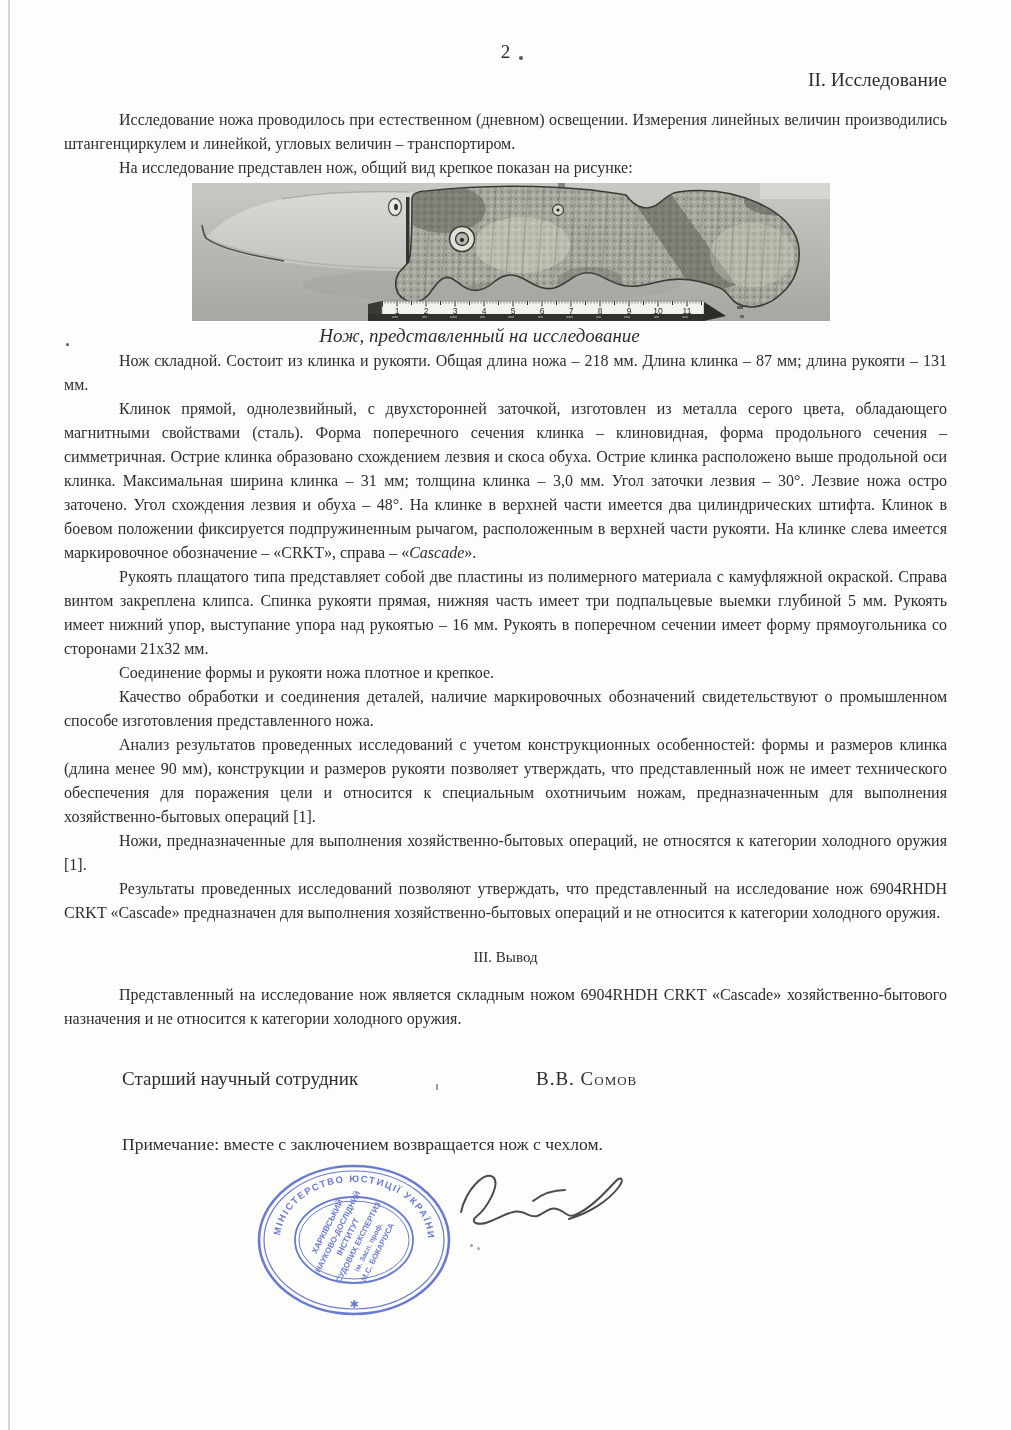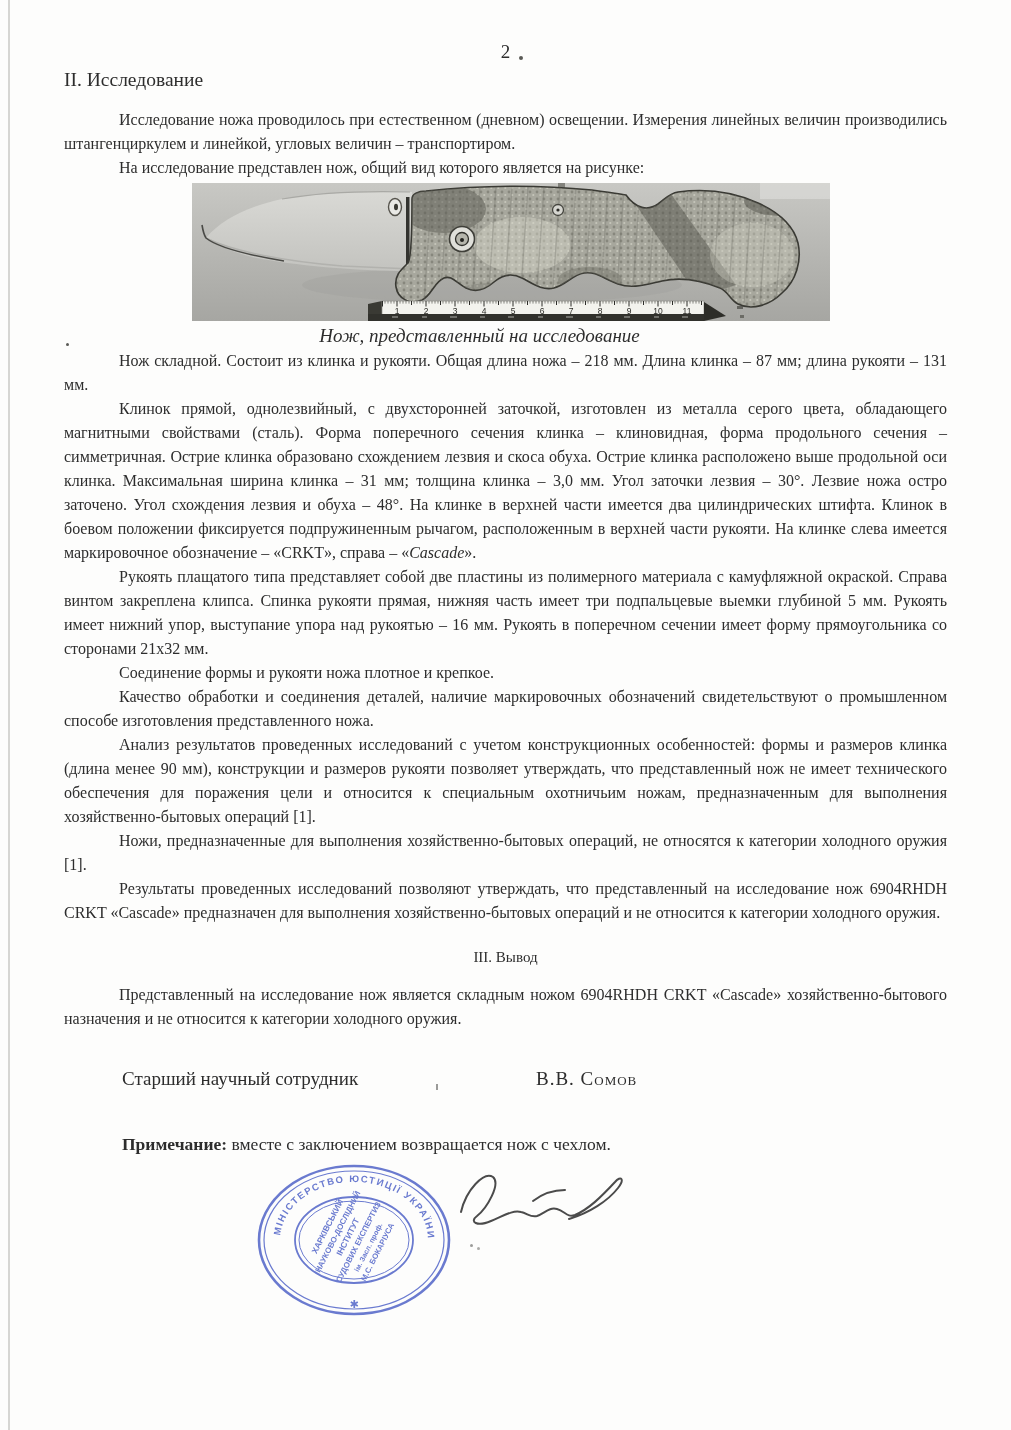--- a/index.html
+++ b/index.html
@@ -5,50 +5,50 @@
   html,body{margin:0;padding:0;}
   body{
     width:1011px;height:1430px;position:relative;overflow:hidden;
     background:#fdfdfc;
     font-family:"Liberation Serif","DejaVu Serif",serif;
     color:#2d2d2d;
   }
   .scan-edge{position:absolute;left:8px;top:0;width:2px;height:1430px;background:#d6d6d3;}
   .content{position:absolute;left:64px;top:0;width:883px;}
   .pagenum{margin:40px 0 0 0;text-align:center;font-size:19px;line-height:24px;text-indent:0;}
-  .sec-title{margin:4px 0 0 0;text-align:left;font-size:19.5px;line-height:24px;font-weight:normal;}
+  .sec-title{margin:4px 0 0 0;text-align:right;font-size:19.5px;line-height:24px;font-weight:normal;}
   p.body{margin:0;font-size:16px;line-height:24px;text-align:justify;text-indent:55px;}
   p.first{margin-top:16px;}
   .photo-wrap{margin:3px 0 0 128px;width:638px;height:138px;}
   .caption{margin:2px 0 0 0;text-align:center;font-size:19px;line-height:26px;transform:translateX(-26px);font-style:italic;}
   .sec3{margin:20px 0 14px 0;text-align:center;font-size:15px;line-height:24px;font-weight:normal;}
   .sig-row{position:relative;margin-top:36px;height:26px;font-size:19px;line-height:24px;padding-left:58px;}
   .sig-name{position:absolute;left:472px;top:0;font-variant:small-caps;letter-spacing:1px;}
   .note-row{margin-top:40px;padding-left:58px;font-size:17.5px;line-height:22px;}
-  .note-label{font-weight:bold;}
+  .note-label{font-weight:normal;}
   .stamp{position:absolute;left:254px;top:1160px;opacity:0.82;}
   .signature-svg{position:absolute;left:447px;top:1160px;}
   .artifact{position:absolute;background:#5a5a56;border-radius:50%;}
   .dot-after-2{left:519px;top:56px;width:4px;height:4px;}
   .dot-left-margin{left:66px;top:343px;width:3px;height:3px;}
   .dot-pair-a{left:470px;top:1244px;width:3px;height:3px;opacity:.6;}
   .dot-pair-b{left:477px;top:1247px;width:3px;height:3px;opacity:.5;}
   .tick-iii{left:436px;top:1084px;width:2px;height:6px;border-radius:0;opacity:.6;}
 </style>
 </head>
 <body>
 
 <div class="scan-edge"></div>
 
 <div class="content">
   <div class="pagenum">2</div>
   <div class="sec-title">II. Исследование</div>
 
   <p class="body first">Исследование ножа проводилось при естественном (дневном) освещении. Измерения линейных величин производились штангенциркулем и линейкой, угловых величин – транспортиром.</p>
-  <p class="body">На исследование представлен нож, общий вид которого является на рисунке:</p>
+  <p class="body">На исследование представлен нож, общий вид крепкое показан на рисунке:</p>
 
   <div class="photo-wrap">
     <svg width="638" height="138" viewBox="0 0 638 138">
       <defs>
         <linearGradient id="bgG" x1="0" y1="0" x2="0" y2="1">
           <stop offset="0" stop-color="#c8c8c4"></stop>
           <stop offset="0.55" stop-color="#b5b5b1"></stop>
           <stop offset="1" stop-color="#a6a6a2"></stop>
         </linearGradient>
         <linearGradient id="bladeG" x1="0" y1="0" x2="0" y2="1">

